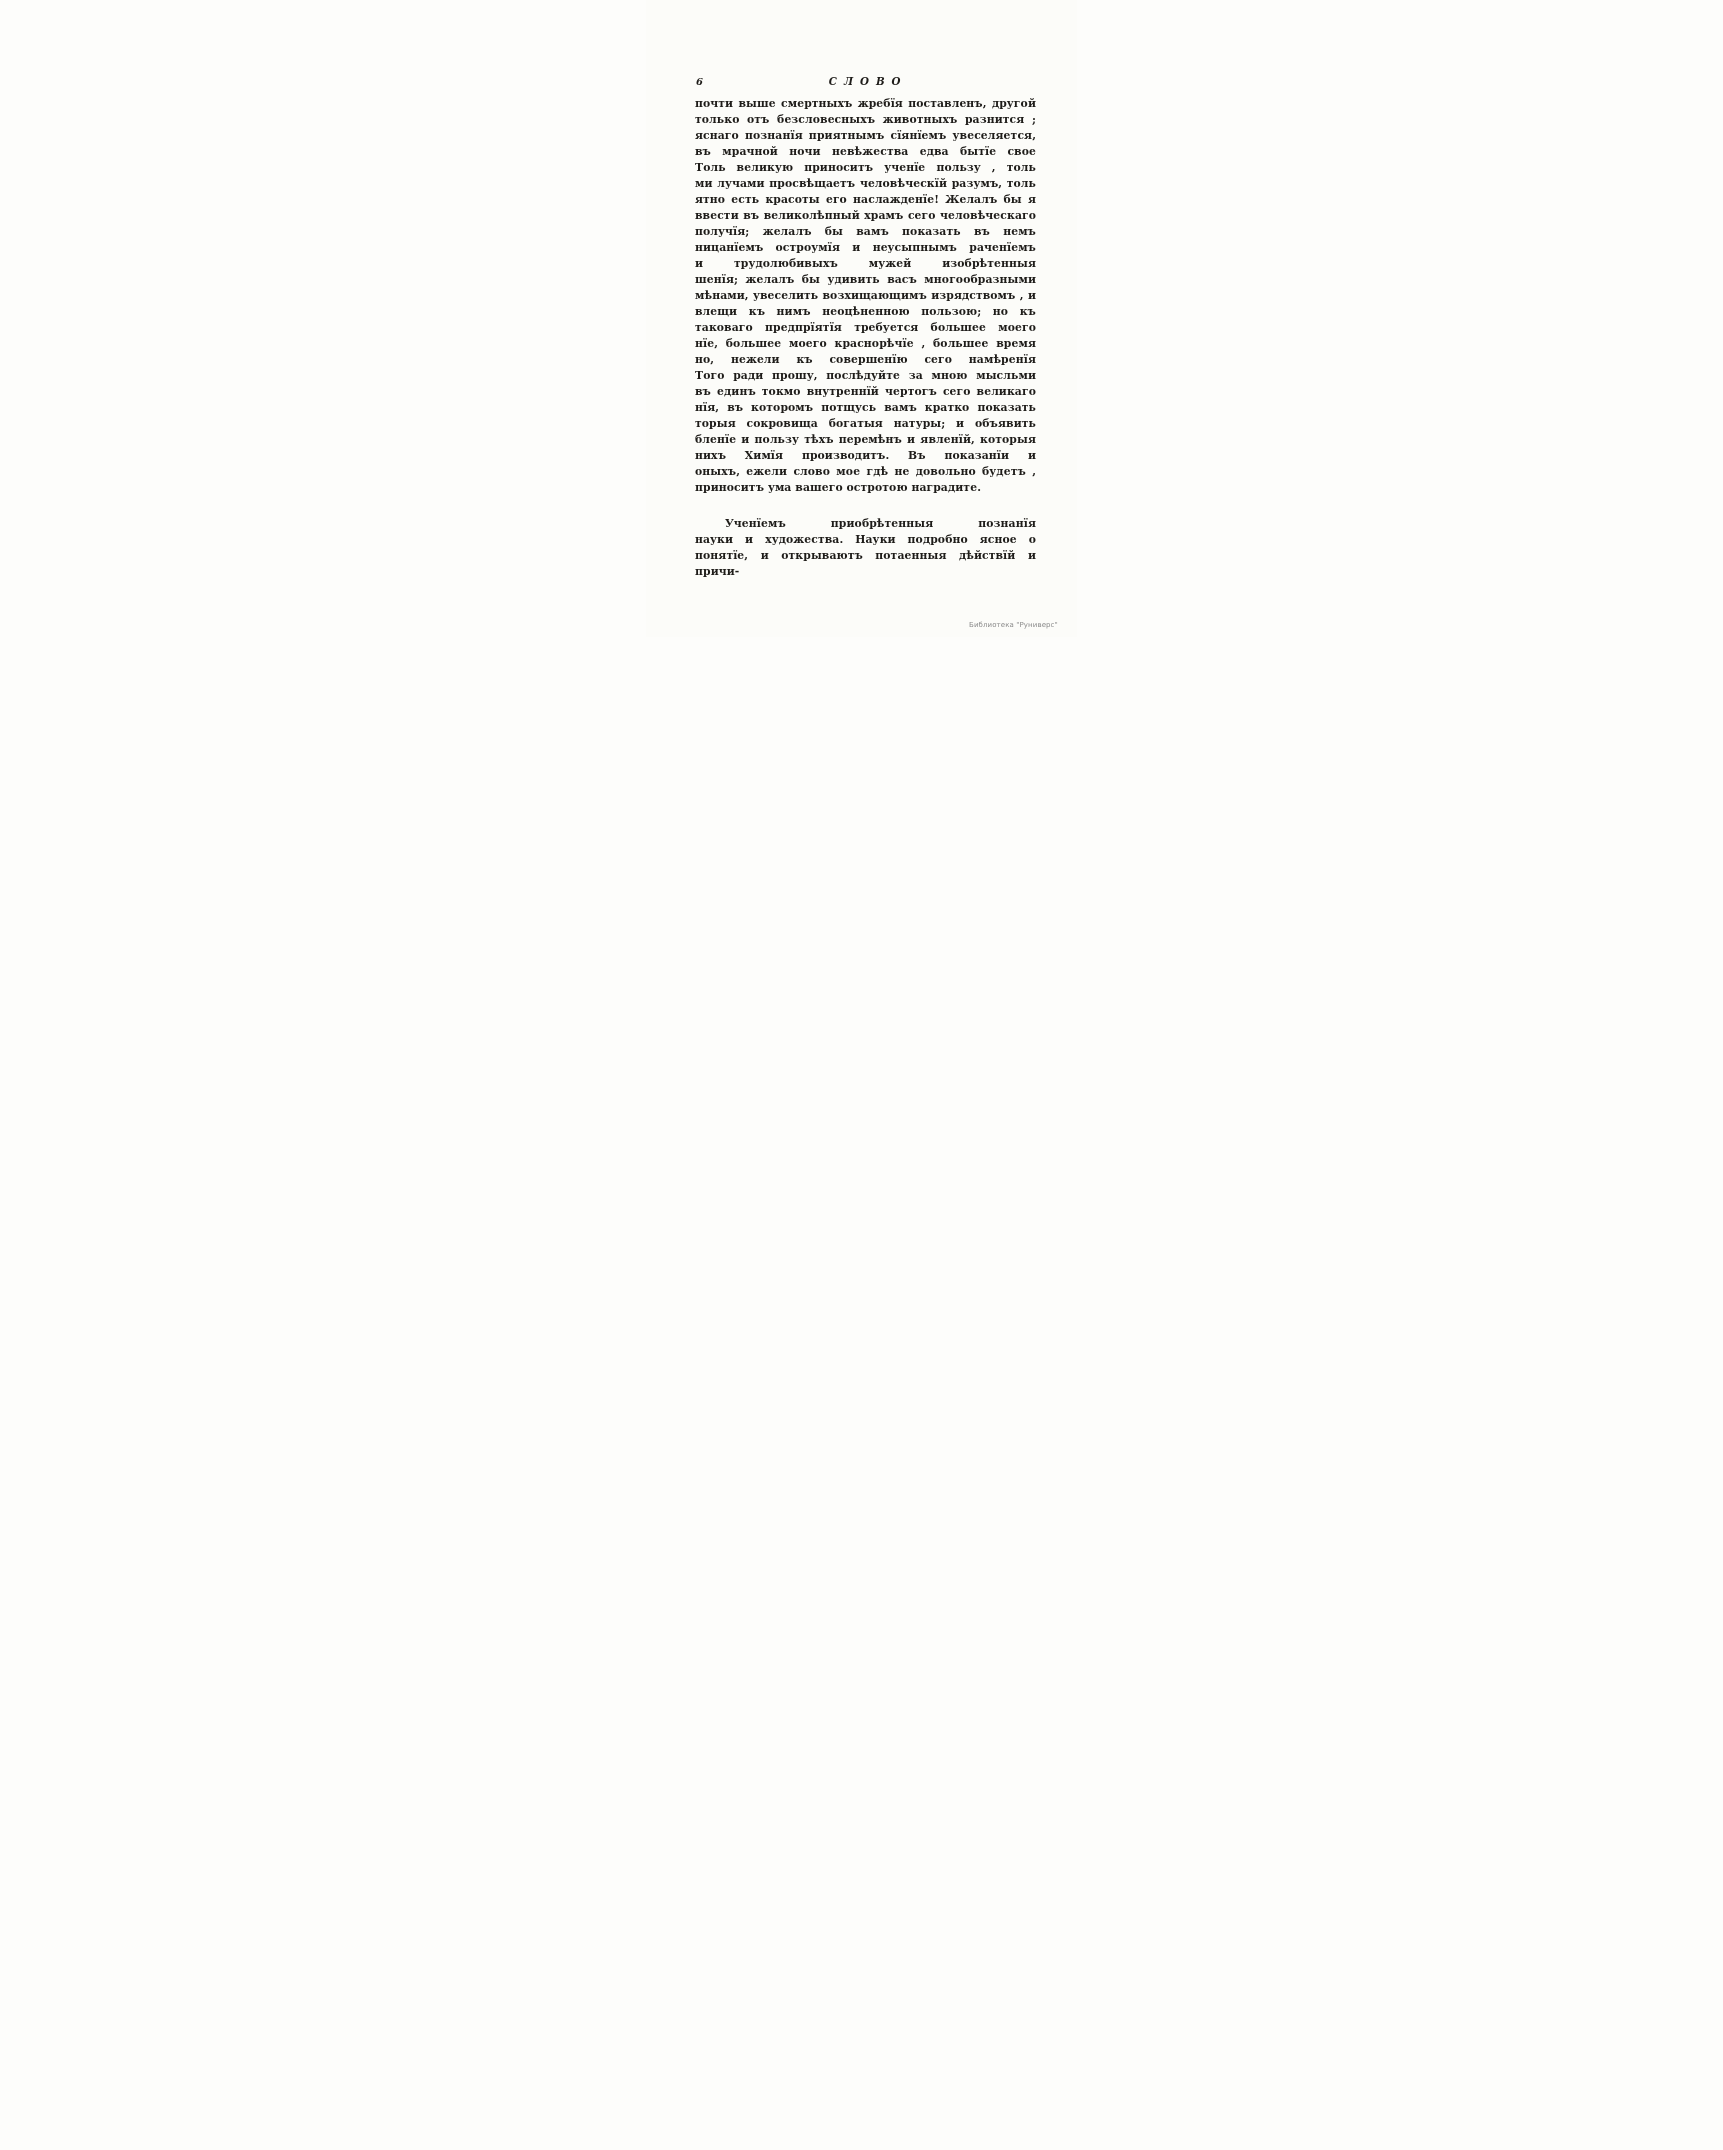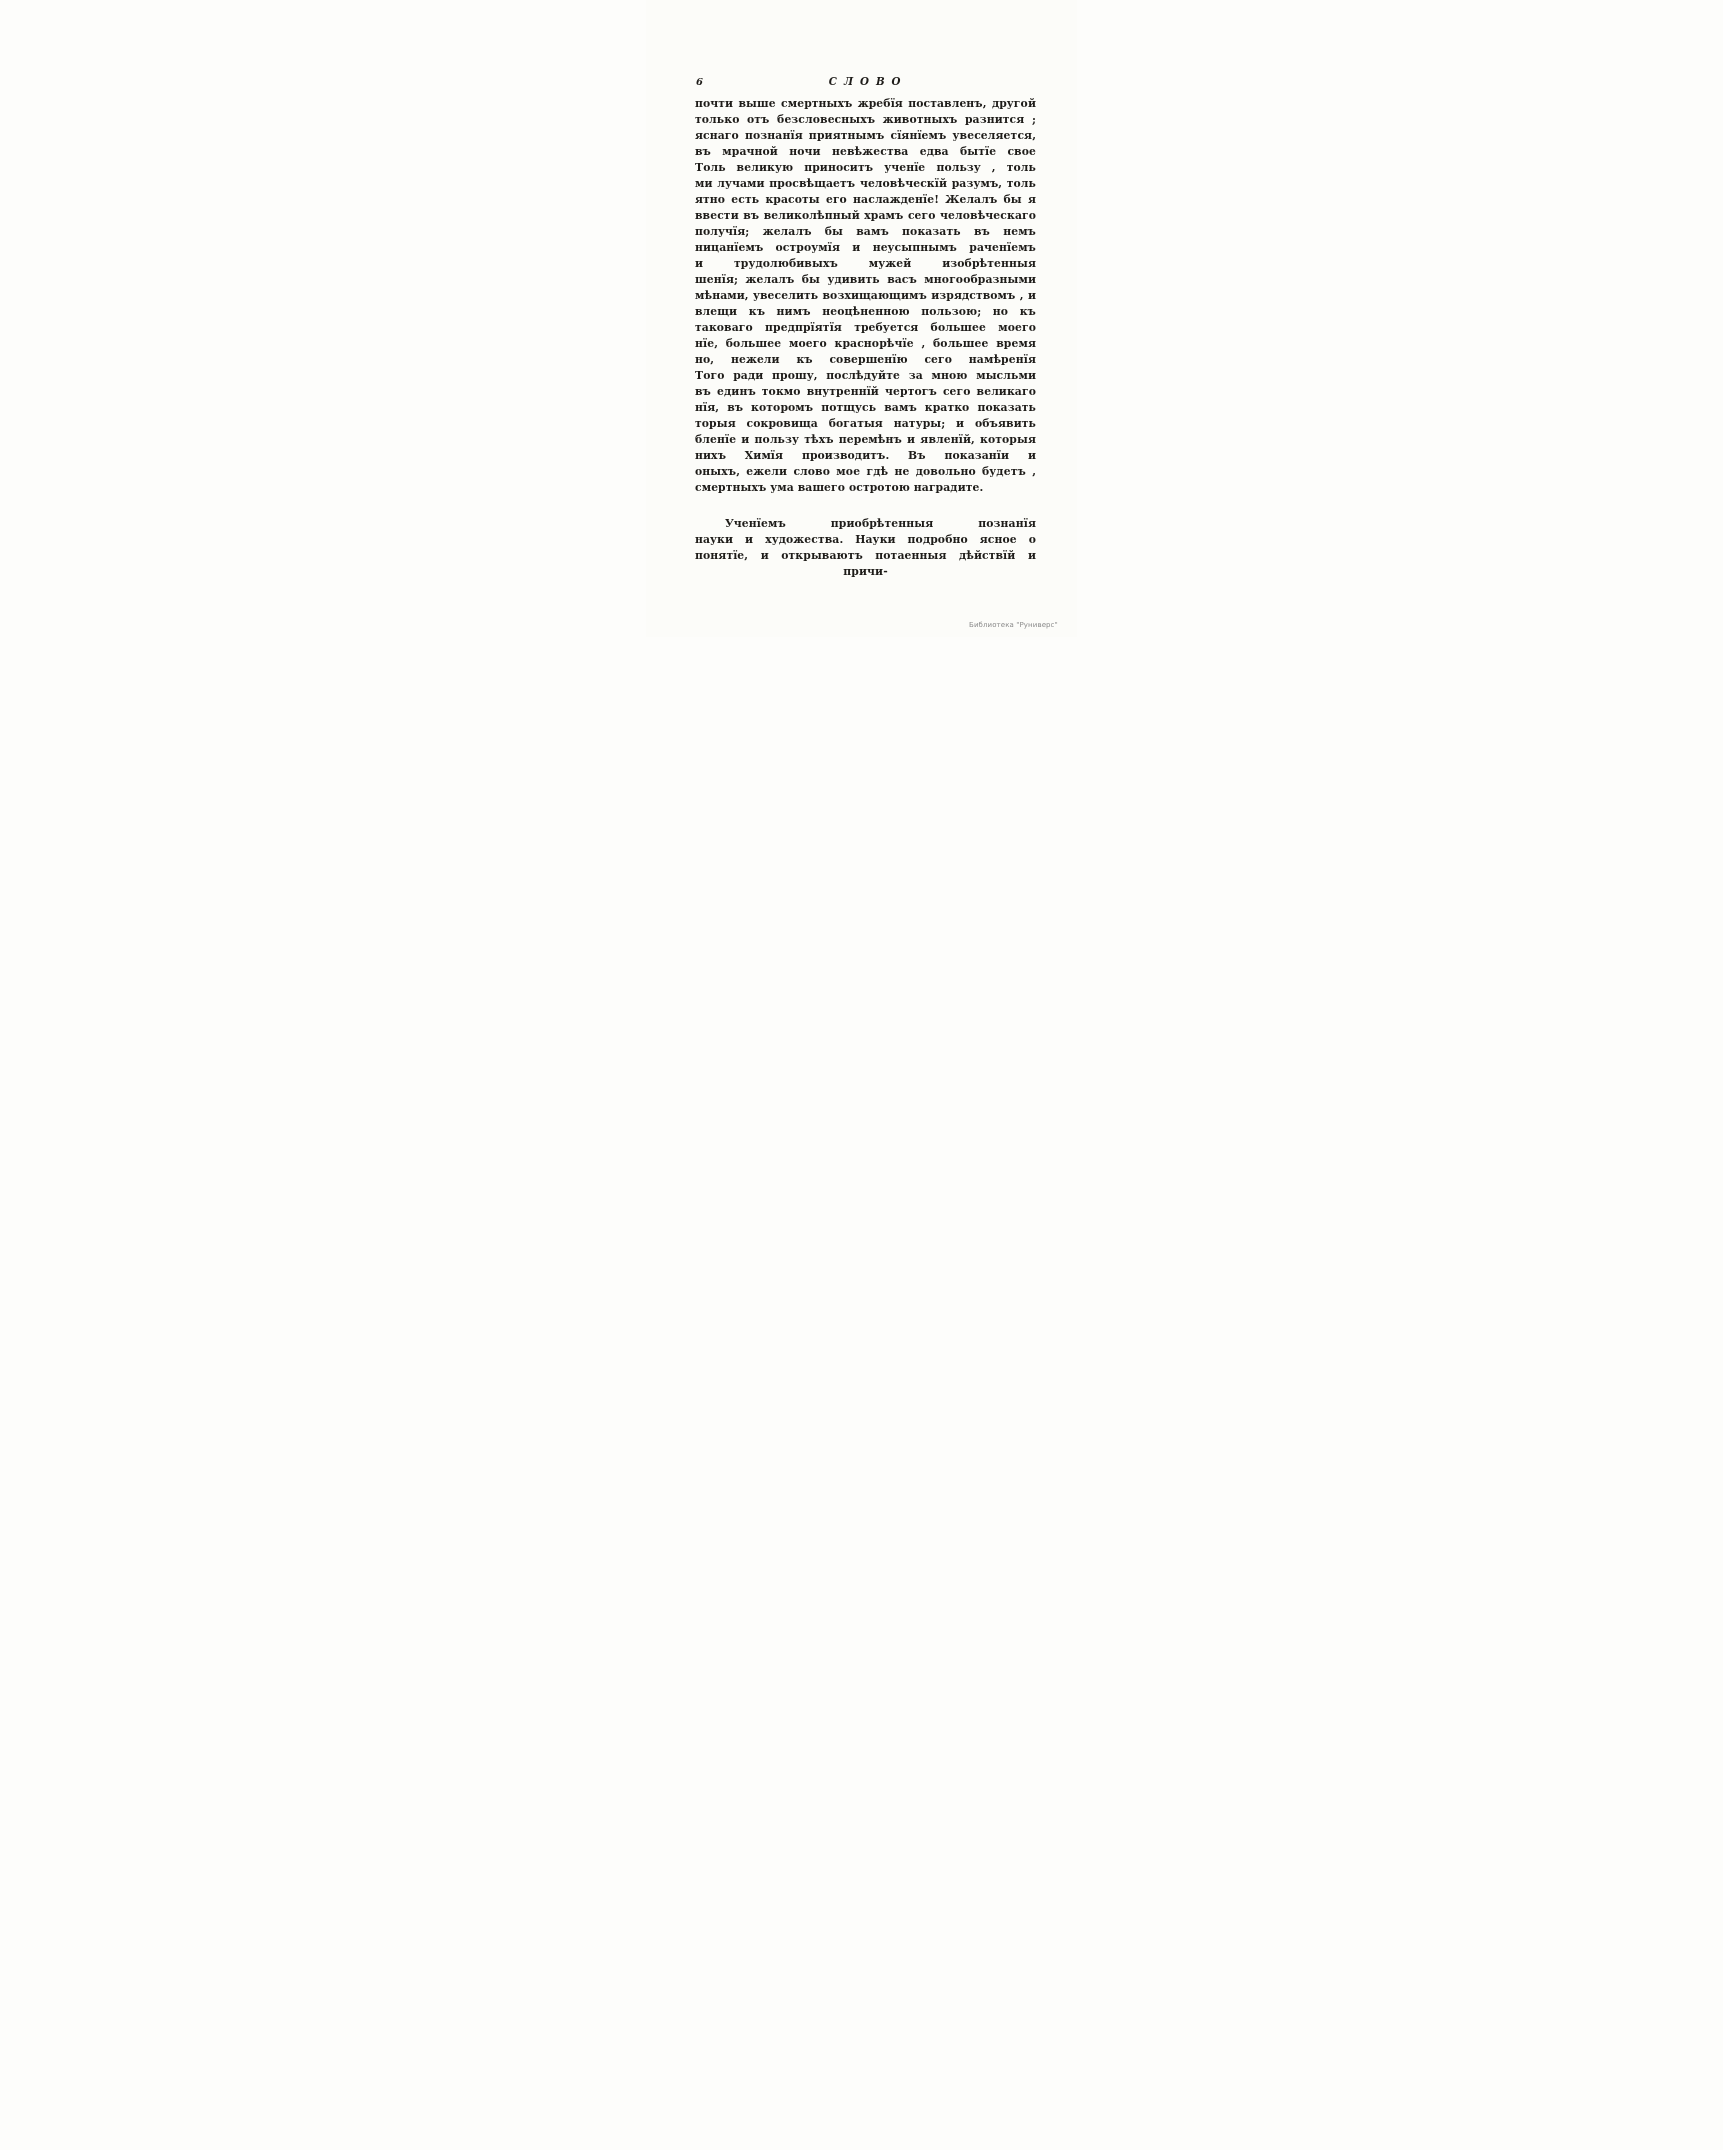--- a/index.html
+++ b/index.html
@@ -73,21 +73,21 @@
   }
   .paragraph-2 {
     margin-top: 20px;
   }
   .line.indent {
     text-indent: 30px;
   }
   .catchword-line {
     height: 16px;
     line-height: 16px;
-    text-align: center;
+    text-align: left;
   }
   
   .watermark {
     position: absolute;
     left: 323px;
     top: 621px;
     width: 110px;
     font-family: "DejaVu Sans", "Liberation Sans", sans-serif;
     font-size: 7px;
     font-weight: 400;
@@ -126,21 +126,21 @@
       <div class="line">таковаго предпрїятїя требуется большее моего разумѣ-</div>
       <div class="line">нїе, большее моего краснорѣчїе , большее время потреб-</div>
       <div class="line">но, нежели къ совершенїю сего намѣренїя позволяется.</div>
       <div class="line">Того ради прошу, послѣдуйте за мною мысльми вашими</div>
       <div class="line">въ единъ токмо внутреннїй чертогъ сего великаго зда-</div>
       <div class="line">нїя, въ которомъ потщусь вамъ кратко показать нѣко-</div>
       <div class="line">торыя сокровища богатыя натуры; и объявить употре-</div>
       <div class="line">бленїе и пользу тѣхъ перемѣнъ и явленїй, которыя въ</div>
       <div class="line">нихъ Химїя производитъ. Въ показанїи и изъясненїи</div>
       <div class="line">оныхъ, ежели слово мое гдѣ не довольно будетъ , соб-</div>
-      <div class="line last">смертныхъ ума вашего остротою наградите.</div>
+      <div class="line last">приноситъ ума вашего остротою наградите.</div>
     </div>
 
     <div class="paragraph-2">
       <div class="line indent">Ученїемъ приобрѣтенныя познанїя раздѣляются на</div>
       <div class="line">науки и художества. Науки подробно ясное о вещахъ</div>
       <div class="line">понятїе, и открываютъ потаенныя дѣйствїй и свойствъ</div>
       <div class="catchword-line">причи-</div>
     </div>
 
   </div>

